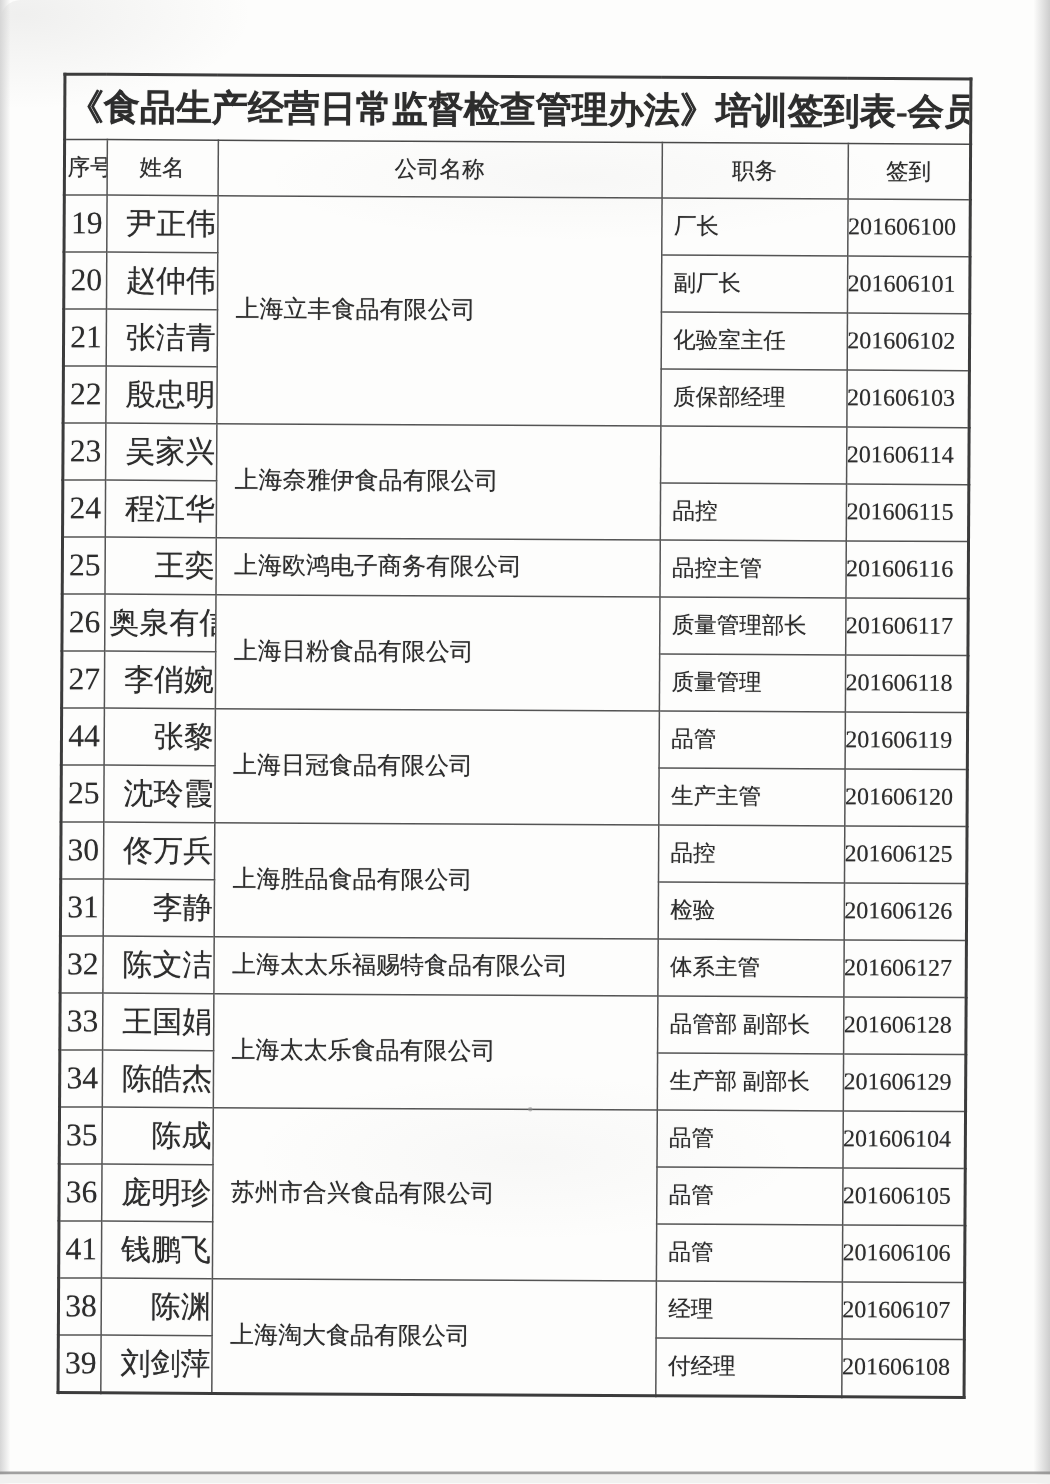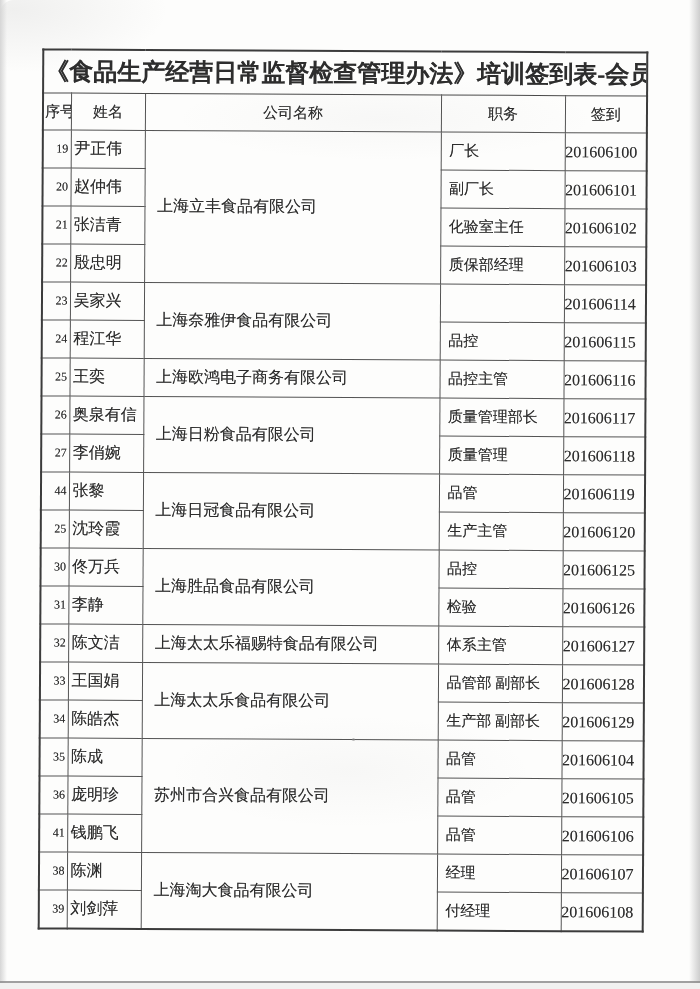--- a/index.html
+++ b/index.html
@@ -39,22 +39,22 @@
   }
   td{border:1px solid #545454;vertical-align:middle;overflow:hidden;white-space:nowrap;}
   table{border:2px solid #3c3c3c;}
   .title-cell{
     height:40px;text-align:center;
     font-size:24px;font-weight:700;letter-spacing:0;
     border-bottom:1px solid #4a4a4a;
   }
   .hdr td{height:34px;text-align:center;font-size:15px;}
   .r td{height:37px;}
-  .c-seq{text-align:right;padding:0 2px 0 0;font-size:12px;}
-  .c-name{text-align:left;padding:0 0 0 3px;font-size:16px;}
+  .c-seq{text-align:right;padding:0 2px 0 0;font-size:21px;}
+  .c-name{text-align:right;padding:0 0 0 3px;font-size:20px;}
   .c-comp{text-align:left;padding:0 0 0 12px;font-size:16px;}
   .c-pos{text-align:left;padding:0 0 0 8px;font-size:15px;}
   .c-sign{padding:0 4px 0 0;font-size:16px;}
   .speck{position:absolute;left:352px;top:738px;width:3px;height:3px;border-radius:50%;
     background:#8e8e8e;opacity:.55;}
 </style>
 </head>
 <body>
 
 <div class="page">

